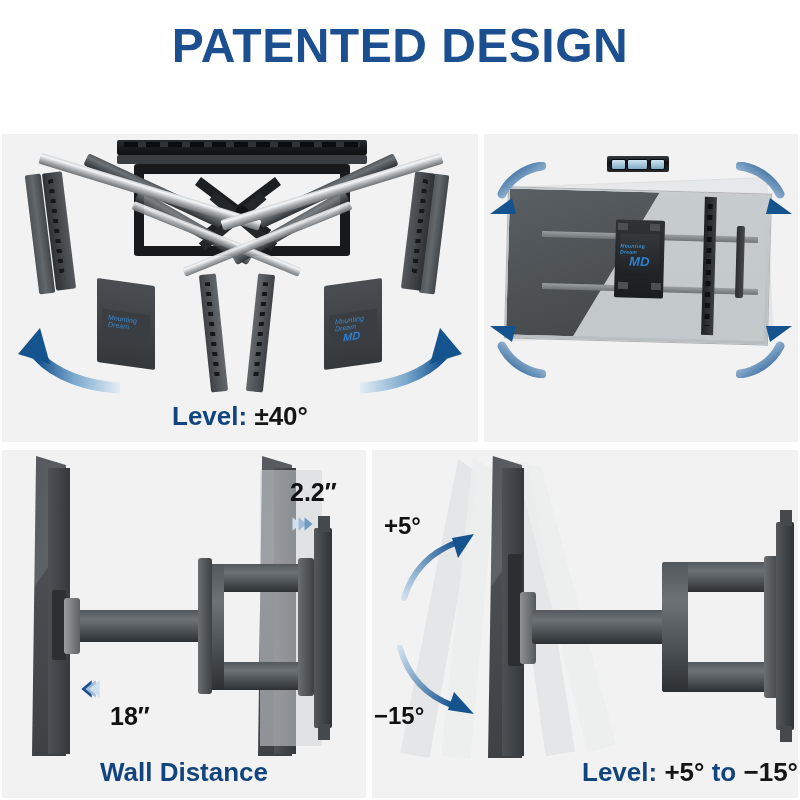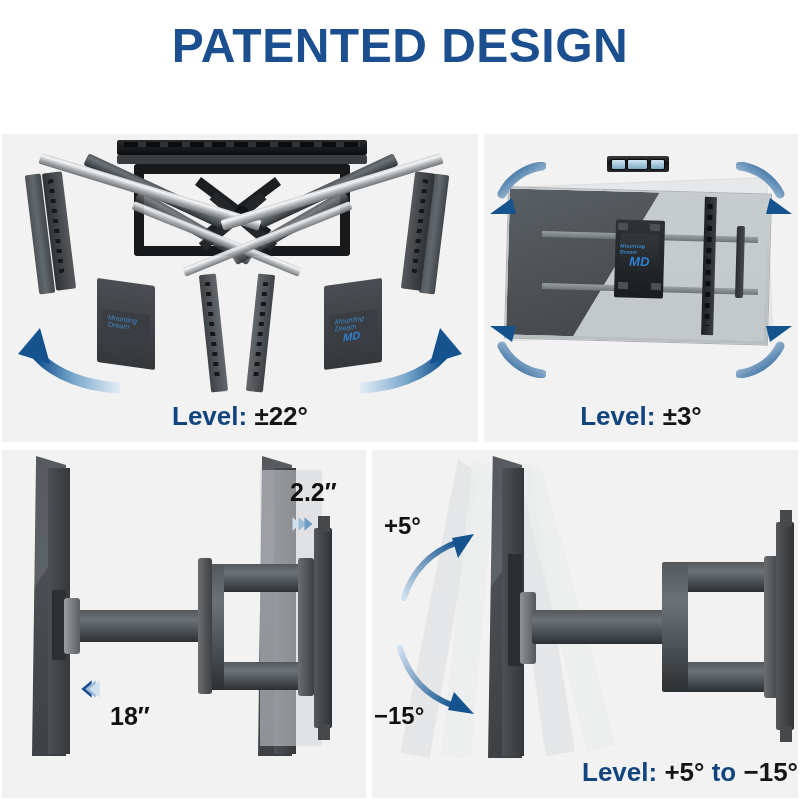--- a/index.html
+++ b/index.html
@@ -233,21 +233,21 @@
             <stop offset="55%" stop-color="#7aa8cc"></stop>
           <stop offset="100%" stop-color="#15538f"></stop>
         </linearGradient>
       </defs>
       <path d="M2,64 C32,62 64,52 82,32" stroke="url(#swR)" stroke-width="11" fill="none" stroke-linecap="round"></path>
       <path d="M80,4 L102,30 L70,40 Z" fill="#15538f"></path>
     </svg>
 
     <div class="panel-caption">
       <span class="cap-blue">Level:</span>
-      <span class="cap-black">±22°</span>
+      <span class="cap-black">±40°</span>
     </div>
   </div>
 
   <div class="panel" id="panel-level">
 
     <div class="level-body" style="left:123px;top:22px;width:62px;height:16px;">
       <span class="vial"></span>
       <span class="vial wide"></span>
       <span class="vial"></span>
     </div>
@@ -311,24 +311,20 @@
       <defs>
           <linearGradient id="lvBR" x1="0" y1="0" x2="1" y2="1">
         <stop offset="0%" stop-color="#e3eef7"></stop>
             <stop offset="100%" stop-color="#15538f"></stop>
           </linearGradient>
         </defs>
       <path d="M4,54 C20,52 36,42 44,26" stroke="url(#lvBR)" stroke-width="9" fill="none" stroke-linecap="round"></path>
       <path d="M56,6 L34,22 L30,6 Z" fill="#15538f"></path>
     </svg>
 
-    <div class="panel-caption">
-      <span class="cap-blue">Level:</span>
-      <span class="cap-black">±3°</span>
-    </div>
   </div>
 
   <div class="panel" id="panel-dist">
 
     <div class="tvpanel art" style="left:30px;top:6px;width:34px;height:300px;clip-path:polygon(12% 0,100% 3%,100% 100%,0 100%);"></div>
     <div class="art" style="left:46px;top:18px;width:22px;height:286px;background:linear-gradient(to right,#4d5155,#35393c);"></div>
     <div class="art" style="left:50px;top:140px;width:14px;height:70px;background:#2c3033;border-radius:2px;"></div>
 
     <div class="tvpanel art" style="left:256px;top:6px;width:34px;height:300px;clip-path:polygon(12% 0,100% 3%,100% 100%,0 100%);"></div>
     <div class="art" style="left:272px;top:18px;width:22px;height:286px;background:linear-gradient(to right,#4d5155,#35393c);"></div>
@@ -355,20 +351,23 @@
       <span class="chev chev-r" style="color:#6e9cc4;transform:scale(.62);margin-left:-7px;"></span>
     </div>
 
     <div class="chev-row" style="left:78px;top:228px;">
       <span class="chev chev-l" style="color:#1b4f8f;transform:scale(.8);"></span>
       <span class="chev chev-l" style="color:#9fbcd8;transform:scale(.8);margin-left:-9px;"></span>
       <span class="chev chev-l" style="color:#cfe0ee;transform:scale(.8);margin-left:-9px;"></span>
     </div>
     <div class="meas-label" style="left:108px;top:252px;">18″</div>
 
+    <div class="panel-caption">
+      <span class="cap-blue">Wall Distance</span>
+    </div>
   </div>
 
   <div class="panel" id="panel-tilt">
 
     <div class="ghost art" style="left:54px;top:8px;width:30px;height:300px;transform:rotate(10deg);clip-path:polygon(20% 0,100% 4%,100% 100%,0 100%);"></div>
     <div class="ghost art" style="left:82px;top:8px;width:30px;height:300px;transform:rotate(5deg);clip-path:polygon(20% 0,100% 4%,100% 100%,0 100%);background:#eceded;"></div>
     <div class="ghost art" style="left:150px;top:6px;width:30px;height:300px;transform:rotate(-9deg);clip-path:polygon(20% 0,100% 4%,100% 100%,0 100%);"></div>
     <div class="ghost art" style="left:176px;top:4px;width:30px;height:300px;transform:rotate(-15deg);clip-path:polygon(20% 0,100% 4%,100% 100%,0 100%);background:#eceded;"></div>
 
     <div class="tvpanel art" style="left:116px;top:6px;width:34px;height:302px;clip-path:polygon(14% 0,100% 3%,100% 100%,0 100%);"></div>

